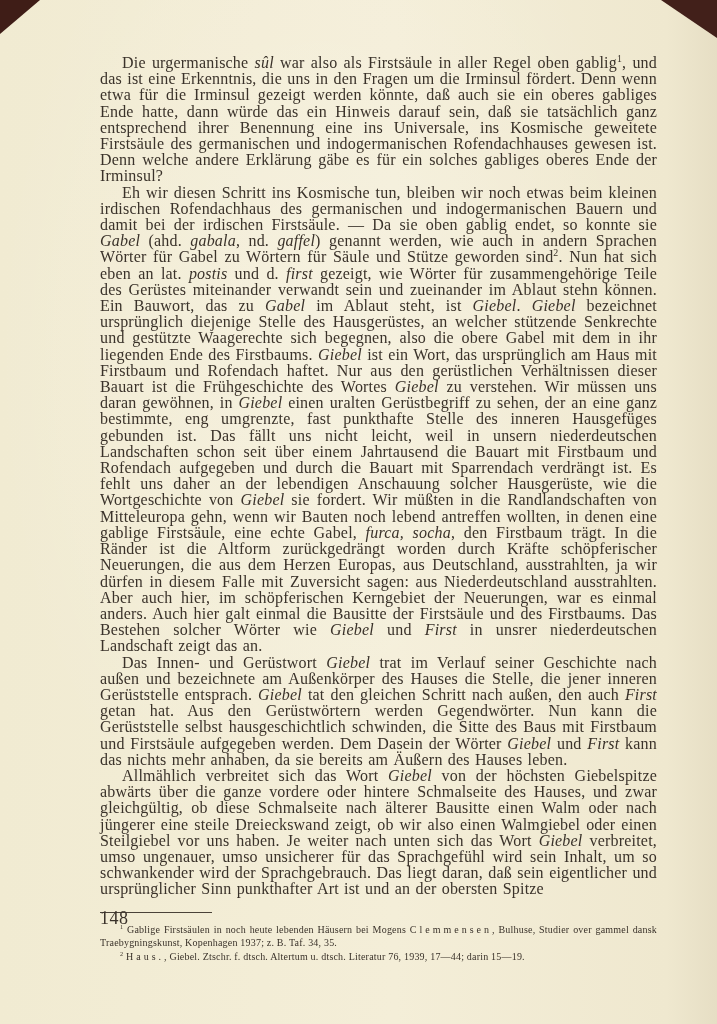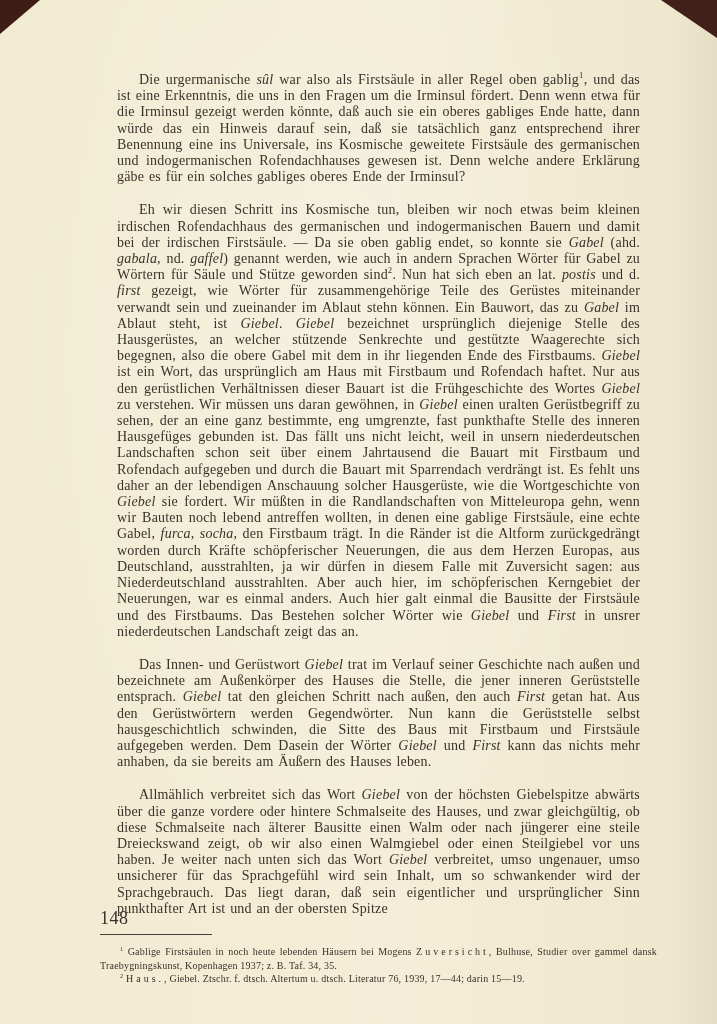--- a/index.html
+++ b/index.html
@@ -36,22 +36,22 @@
     border-left: 56px solid transparent;
   }
   .text-block {
     position: absolute;
     left: 100px;
     top: 55px;
     width: 557px;
     color: #3a322a;
   }
   .body-par {
-    margin: 17px;
-    font-size: 14px;
+    margin: 0;
+    font-size: 16px;
     line-height: 16.2px;
     text-align: justify;
     text-indent: 22px;
     letter-spacing: 0.2px;
     word-spacing: 1px;
   }
   .it { font-style: italic; }
   .spaced { letter-spacing: 3px; }
   sup {
     font-size: 0.62em;
@@ -89,18 +89,18 @@
   <div class="corner tr"></div>
 
   <div class="text-block">
     <p class="body-par"><span>Die urgermanische </span><span class="it">sûl</span><span> war also als Firstsäule in aller Regel oben gablig</span><sup>1</sup><span>, und das ist eine Erkenntnis, die uns in den Fragen um die Irminsul fördert. Denn wenn etwa für die Irminsul gezeigt werden könnte, daß auch sie ein oberes gabliges Ende hatte, dann würde das ein Hinweis darauf sein, daß sie tatsächlich ganz entsprechend ihrer Benennung eine ins Universale, ins Kosmische geweitete Firstsäule des germanischen und indogermanischen Rofendachhauses gewesen ist. Denn welche andere Erklärung gäbe es für ein solches gabliges oberes Ende der Irminsul?</span></p>
     <p class="body-par"><span>Eh wir diesen Schritt ins Kosmische tun, bleiben wir noch etwas beim kleinen irdischen Rofendachhaus des germanischen und indogermanischen Bauern und damit bei der irdischen Firstsäule. — Da sie oben gablig endet, so konnte sie </span><span class="it">Gabel</span><span> (ahd. </span><span class="it">gabala</span><span>, nd. </span><span class="it">gaffel</span><span>) genannt werden, wie auch in andern Sprachen Wörter für Gabel zu Wörtern für Säule und Stütze geworden sind</span><sup>2</sup><span>. Nun hat sich eben an lat. </span><span class="it">postis</span><span> und d. </span><span class="it">first</span><span> gezeigt, wie Wörter für zusammengehörige Teile des Gerüstes miteinander verwandt sein und zueinander im Ablaut stehn können. Ein Bauwort, das zu </span><span class="it">Gabel</span><span> im Ablaut steht, ist </span><span class="it">Giebel</span><span>. </span><span class="it">Giebel</span><span> bezeichnet ursprünglich diejenige Stelle des Hausgerüstes, an welcher stützende Senkrechte und gestützte Waagerechte sich begegnen, also die obere Gabel mit dem in ihr liegenden Ende des Firstbaums. </span><span class="it">Giebel</span><span> ist ein Wort, das ursprünglich am Haus mit Firstbaum und Rofendach haftet. Nur aus den gerüstlichen Verhältnissen dieser Bauart ist die Frühgeschichte des Wortes </span><span class="it">Giebel</span><span> zu verstehen. Wir müssen uns daran gewöhnen, in </span><span class="it">Giebel</span><span> einen uralten Gerüstbegriff zu sehen, der an eine ganz bestimmte, eng umgrenzte, fast punkthafte Stelle des inneren Hausgefüges gebunden ist. Das fällt uns nicht leicht, weil in unsern niederdeutschen Landschaften schon seit über einem Jahrtausend die Bauart mit Firstbaum und Rofendach aufgegeben und durch die Bauart mit Sparrendach verdrängt ist. Es fehlt uns daher an der lebendigen Anschauung solcher Hausgerüste, wie die Wortgeschichte von </span><span class="it">Giebel</span><span> sie fordert. Wir müßten in die Randlandschaften von Mitteleuropa gehn, wenn wir Bauten noch lebend antreffen wollten, in denen eine gablige Firstsäule, eine echte Gabel, </span><span class="it">furca, socha</span><span>, den Firstbaum trägt. In die Ränder ist die Altform zurückgedrängt worden durch Kräfte schöpferischer Neuerungen, die aus dem Herzen Europas, aus Deutschland, ausstrahlten, ja wir dürfen in diesem Falle mit Zuversicht sagen: aus Niederdeutschland ausstrahlten. Aber auch hier, im schöpferischen Kerngebiet der Neuerungen, war es einmal anders. Auch hier galt einmal die Bausitte der Firstsäule und des Firstbaums. Das Bestehen solcher Wörter wie </span><span class="it">Giebel</span><span> und </span><span class="it">First</span><span> in unsrer niederdeutschen Landschaft zeigt das an.</span></p>
     <p class="body-par"><span>Das Innen- und Gerüstwort </span><span class="it">Giebel</span><span> trat im Verlauf seiner Geschichte nach außen und bezeichnete am Außenkörper des Hauses die Stelle, die jener inneren Gerüststelle entsprach. </span><span class="it">Giebel</span><span> tat den gleichen Schritt nach außen, den auch </span><span class="it">First</span><span> getan hat. Aus den Gerüstwörtern werden Gegendwörter. Nun kann die Gerüststelle selbst hausgeschichtlich schwinden, die Sitte des Baus mit Firstbaum und Firstsäule aufgegeben werden. Dem Dasein der Wörter </span><span class="it">Giebel</span><span> und </span><span class="it">First</span><span> kann das nichts mehr anhaben, da sie bereits am Äußern des Hauses leben.</span></p>
     <p class="body-par"><span>Allmählich verbreitet sich das Wort </span><span class="it">Giebel</span><span> von der höchsten Giebelspitze abwärts über die ganze vordere oder hintere Schmalseite des Hauses, und zwar gleichgültig, ob diese Schmalseite nach älterer Bausitte einen Walm oder nach jüngerer eine steile Dreieckswand zeigt, ob wir also einen Walmgiebel oder einen Steilgiebel vor uns haben. Je weiter nach unten sich das Wort </span><span class="it">Giebel</span><span> verbreitet, umso ungenauer, umso unsicherer für das Sprachgefühl wird sein Inhalt, um so schwankender wird der Sprachgebrauch. Das liegt daran, daß sein eigentlicher und ursprünglicher Sinn punkthafter Art ist und an der obersten Spitze</span></p>
 
     <hr class="footnote-sep">
 
-    <p class="footnote"><sup>1</sup><span> Gablige Firstsäulen in noch heute lebenden Häusern bei Mogens </span><span class="spaced">Zuversicht</span><span>, Bulhuse, Studier over gammel dansk Traebygningskunst, Kopenhagen 1937; z. B. Taf. 34, 35.</span></p>
+    <p class="footnote"><sup>1</sup><span> Gablige Firstsäulen in noch heute lebenden Häusern bei Mogens </span><span class="spaced">Clemmensen</span><span>, Bulhuse, Studier over gammel dansk Traebygningskunst, Kopenhagen 1937; z. B. Taf. 34, 35.</span></p>
     <p class="footnote"><sup>2</sup><span> </span><span class="spaced">Haus.</span><span>, Giebel.  Ztschr. f. dtsch. Altertum u. dtsch. Literatur 76, 1939, 17—44; darin 15—19.</span></p>
   </div>
 
   <div class="page-number">148</div>
 </div>
 
 </body></html>

